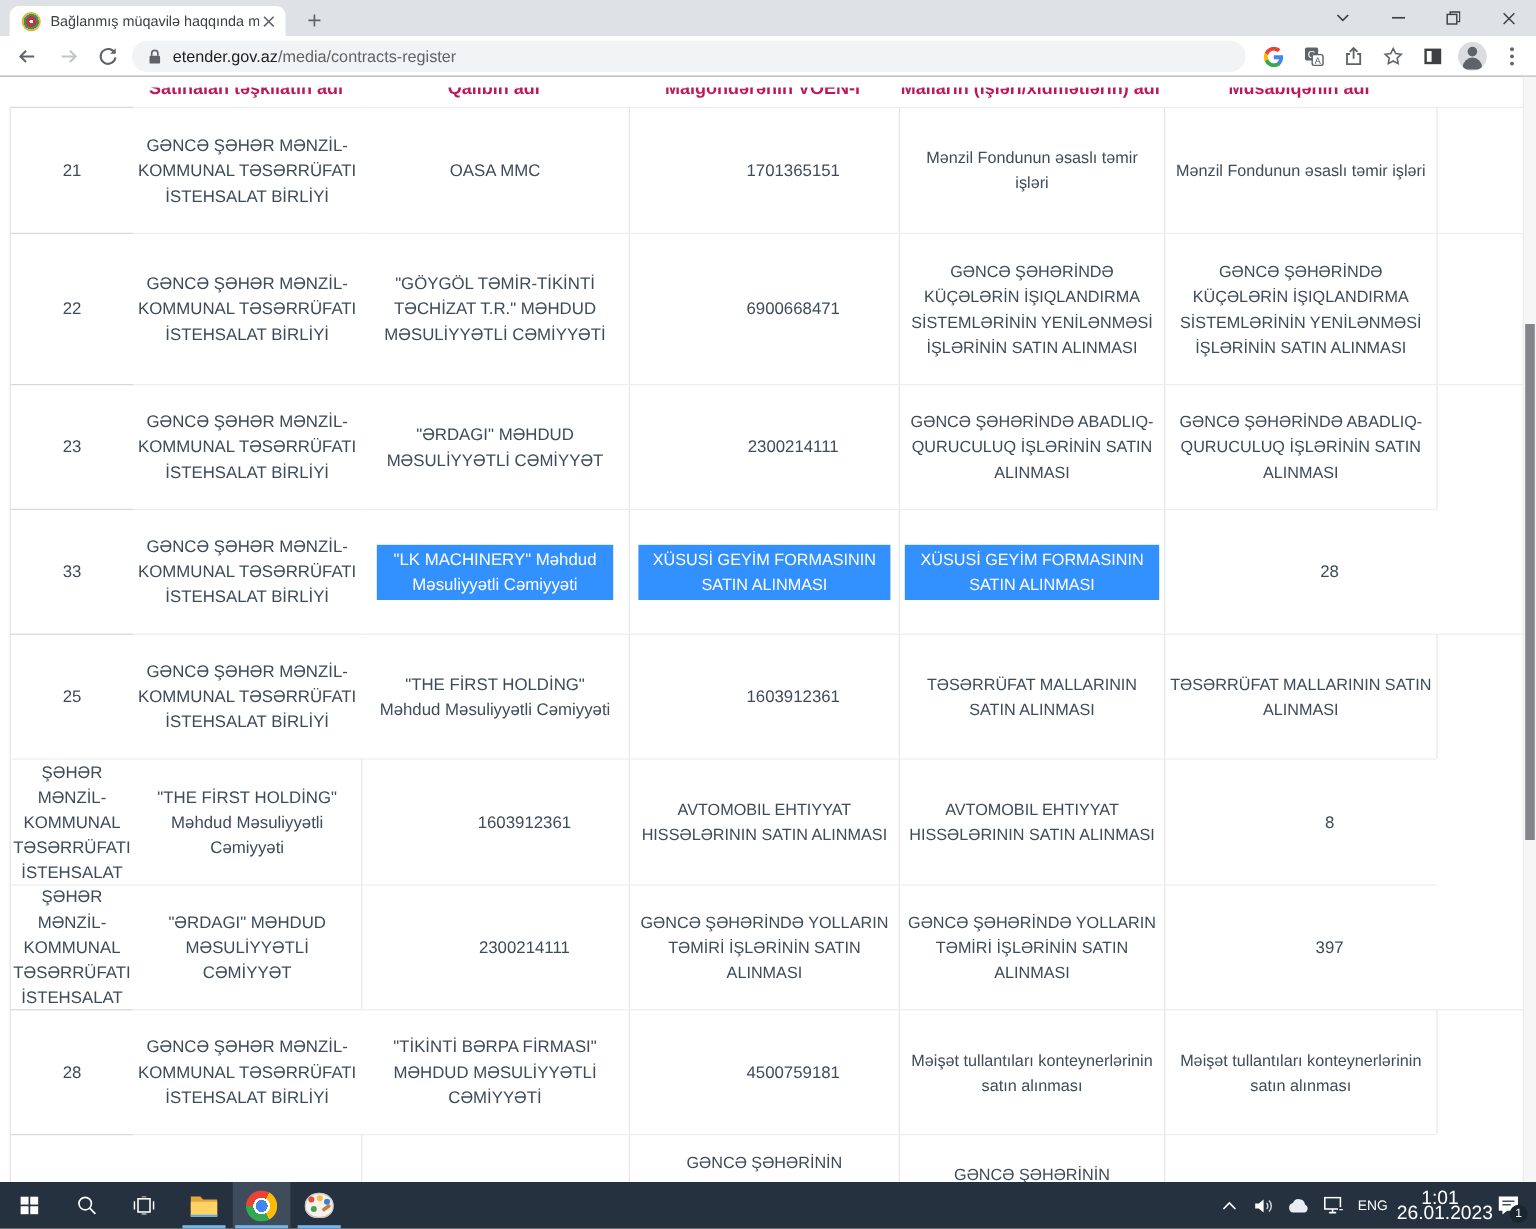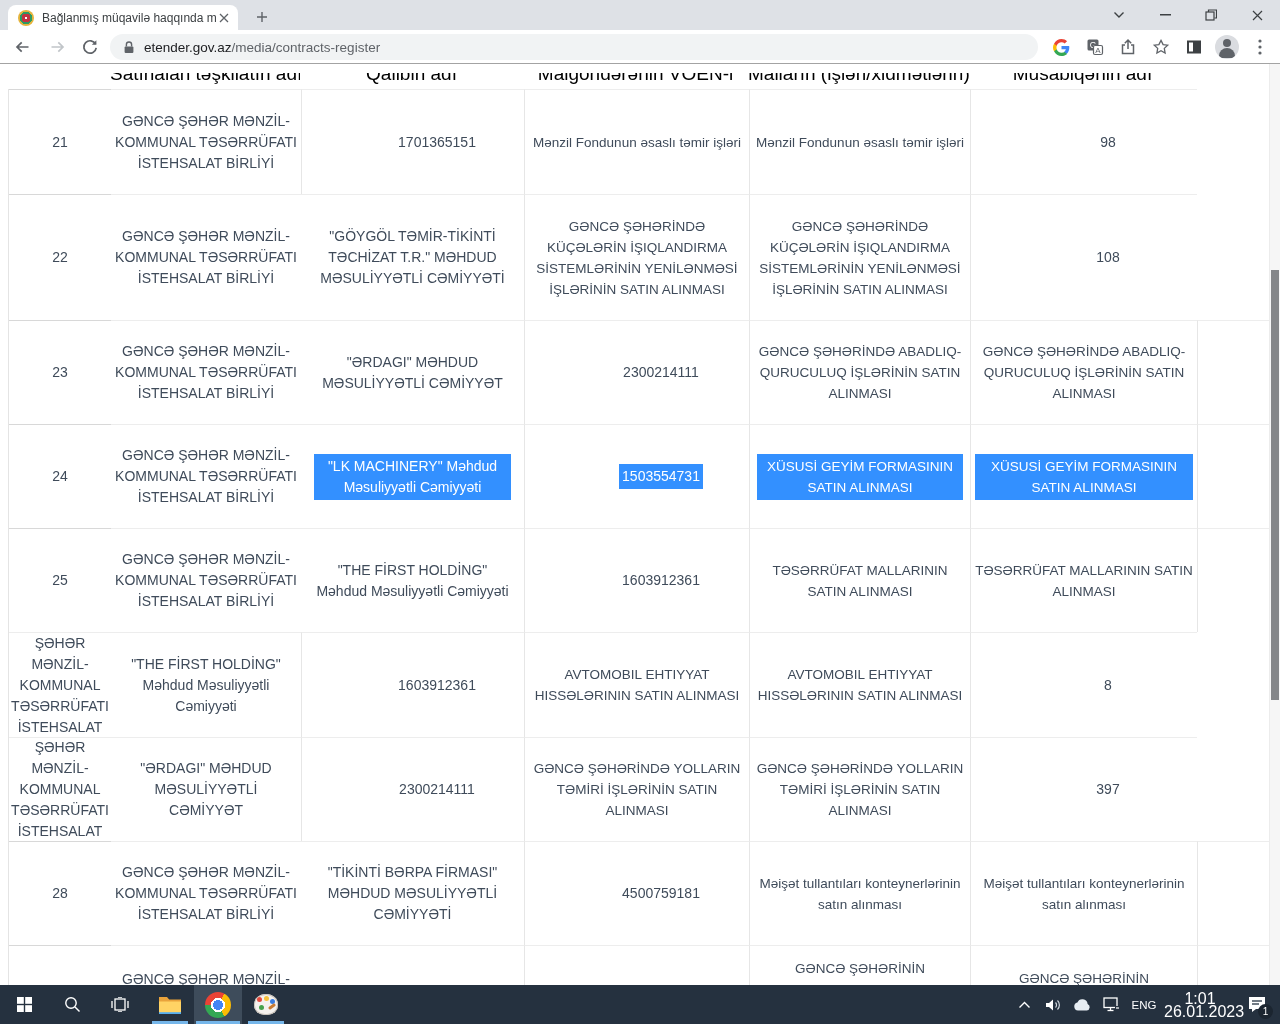--- a/index.html
+++ b/index.html
@@ -29,21 +29,21 @@
   .tool-right .ti{width:33px;height:26px;display:flex;align-items:center;justify-content:center;}
   .avatar{width:24px;height:24px;border-radius:50%;background:#dadce0;position:relative;overflow:hidden;}
   .avatar:before{content:"";position:absolute;left:8px;top:4px;width:8px;height:8px;border-radius:50%;background:#5f6368;}
   .avatar:after{content:"";position:absolute;left:4px;top:13px;width:16px;height:10px;border-radius:8px 8px 0 0;background:#5f6368;}
 
   
   .content{position:absolute;top:64px;left:0;right:0;height:921px;background:#fff;overflow:hidden;}
   .thead,.tbody{position:absolute;left:8px;width:1328px;}
   .thead{top:9px;height:16px;overflow:hidden;display:grid;grid-template-columns:102px 190px 223px 225px 221px 227px 140px;}
   .hc{display:block;overflow:hidden;height:16px;text-align:center;white-space:nowrap;}
-  .hc span{display:block;line-height:26px;margin-top:-12px;font-size:19px;font-weight:400;color:#000000;}
+  .hc span{display:block;line-height:26px;margin-top:-12px;font-size:15px;font-weight:700;color:#be185d;}
   .tbody{top:25px;border-left:1px solid #e4e4e4;}
   .row{display:grid;grid-template-columns:102px 190px 223px 225px 221px 227px 140px;}
   .row .c{border-top:1px solid #ededed;display:flex;flex-direction:column;align-items:center;justify-content:center;
           text-align:center;font-size:14px;line-height:21px;color:#3f4b5a;box-sizing:border-box;overflow:hidden;}
   .row .c-num{border-top-color:#d8d8d8;}
   .row .c-org{padding:3px 4px;}
   .row .c-winner{padding:0 13px;}
   .row .c-voen,.row .c-goods,.row .c-tender,.row .c-amt{border-left:1px solid #e6e6e6;padding-left:48px;}
   .row .c-goods{padding:0 7px;font-size:13.5px;}
   .row .c-tender{padding:0 4px;font-size:13.5px;}
@@ -221,20 +221,23 @@
 
     <div class="tbody">
 
       <div class="row r21">
         <div class="c c-num">
             <span class="txt">21</span>
           </div>
         <div class="c c-org">
             <span class="txt">GƏNCƏ ŞƏHƏR MƏNZİL-KOMMUNAL TƏSƏRRÜFATI İSTEHSALAT BİRLİYİ</span>
           </div>
+        <div class="c c-winner">
+            <span class="txt">OASA MMC</span>
+          </div>
         <div class="c c-voen">
             <span class="txt">1701365151</span>
           </div>
         <div class="c c-goods">
             <span class="txt">Mənzil Fondunun əsaslı təmir işləri</span>
           </div>
         <div class="c c-tender">
             <span class="txt">Mənzil Fondunun əsaslı təmir işləri</span>
           </div>
         <div class="c c-amt">
@@ -245,20 +248,23 @@
       <div class="row r22">
         <div class="c c-num">
             <span class="txt">22</span>
           </div>
         <div class="c c-org">
             <span class="txt">GƏNCƏ ŞƏHƏR MƏNZİL-KOMMUNAL TƏSƏRRÜFATI İSTEHSALAT BİRLİYİ</span>
           </div>
         <div class="c c-winner">
             <span class="txt">"GÖYGÖL TƏMİR-TİKİNTİ TƏCHİZAT T.R." MƏHDUD MƏSULİYYƏTLİ CƏMİYYƏTİ</span>
           </div>
+        <div class="c c-voen">
+            <span class="txt">6900668471</span>
+          </div>
         <div class="c c-goods">
             <span class="txt">GƏNCƏ ŞƏHƏRİNDƏ KÜÇƏLƏRİN İŞIQLANDIRMA SİSTEMLƏRİNİN YENİLƏNMƏSİ İŞLƏRİNİN SATIN ALINMASI</span>
           </div>
         <div class="c c-tender">
             <span class="txt">GƏNCƏ ŞƏHƏRİNDƏ KÜÇƏLƏRİN İŞIQLANDIRMA SİSTEMLƏRİNİN YENİLƏNMƏSİ İŞLƏRİNİN SATIN ALINMASI</span>
           </div>
         <div class="c c-amt">
             <span class="txt">108</span>
           </div>
       </div>
@@ -282,31 +288,28 @@
         <div class="c c-tender">
             <span class="txt">GƏNCƏ ŞƏHƏRİNDƏ ABADLIQ-QURUCULUQ İŞLƏRİNİN SATIN ALINMASI</span>
           </div>
         <div class="c c-amt">
             <span class="txt">311</span>
           </div>
       </div>
 
       <div class="row r24 sel">
         <div class="c c-num">
-            <span class="txt">24</span>
+            <span class="txt">33</span>
           </div>
         <div class="c c-org">
             <span class="txt">GƏNCƏ ŞƏHƏR MƏNZİL-KOMMUNAL TƏSƏRRÜFATI İSTEHSALAT BİRLİYİ</span>
           </div>
         <div class="c c-winner">
             <span class="txt">"LK MACHINERY" Məhdud Məsuliyyətli Cəmiyyəti</span>
           </div>
-        <div class="c c-voen">
-            <span class="txt">1503554731</span>
-          </div>
         <div class="c c-goods">
             <span class="txt">XÜSUSİ GEYİM FORMASININ SATIN ALINMASI</span>
           </div>
         <div class="c c-tender">
             <span class="txt">XÜSUSİ GEYİM FORMASININ SATIN ALINMASI</span>
           </div>
         <div class="c c-amt">
             <span class="txt">28</span>
           </div>
       </div>
@@ -397,23 +400,20 @@
             <span class="txt">Məişət tullantıları konteynerlərinin satın alınması</span>
           </div>
         <div class="c c-amt">
             <span class="txt">28</span>
           </div>
       </div>
 
       <div class="row r29">
         <div class="c c-num">
             <span class="txt"></span>
-          </div>
-        <div class="c c-org">
-            <span class="txt">GƏNCƏ ŞƏHƏR MƏNZİL-</span>
           </div>
         <div class="c c-winner">
             <span class="txt"></span>
           </div>
         <div class="c c-voen">
             <span class="txt"></span>
           </div>
         <div class="c c-goods">
             <span class="txt">GƏNCƏ ŞƏHƏRİNİN</span>
           </div>

